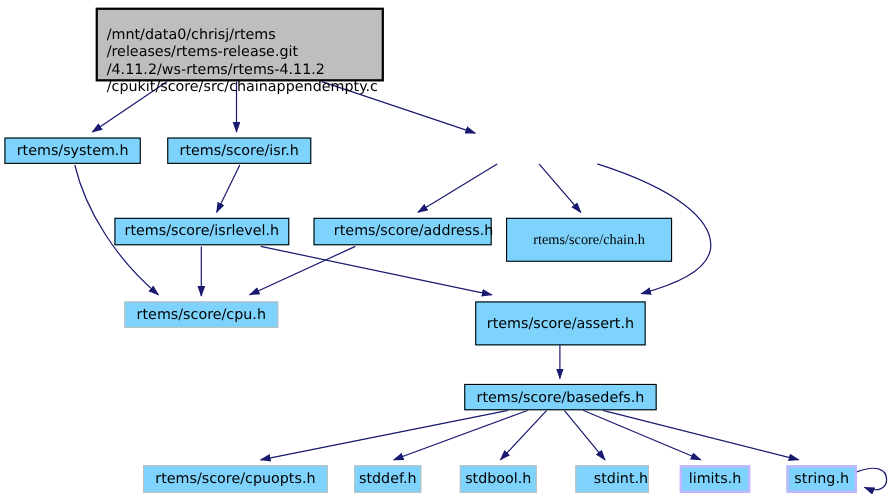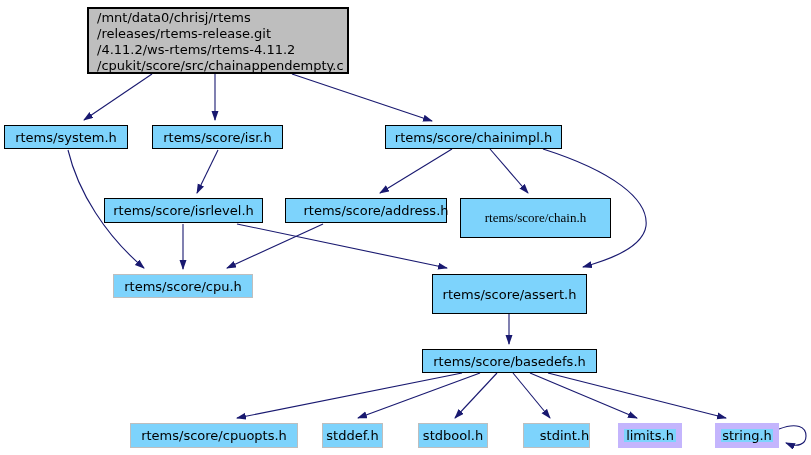--- a/index.html
+++ b/index.html
@@ -33,31 +33,31 @@
     align-items: center;
     justify-content: center;
     white-space: nowrap;
     cursor: pointer;
   }
   .node--root {
     background: #bebebe;
     border: 2px solid #000000;
     display: block;
     text-align: left;
-    padding: 1px 8px;
+    padding: 15px 8px;
     line-height: 16px;
     white-space: pre-line;
     cursor: default;
   }
   .node--gray {
     border: 1px solid #bebebe;
     cursor: default;
   }
   .node--bold {
-    border: 6px solid #c4b5fd;
+    border: 2px solid #c4b5fd;
   }
   .edge {
     fill: none;
     stroke: #191970;
     stroke-width: 1.1;
   }
 </style>
 </head>
 <body>
 
@@ -92,21 +92,20 @@
 
   <div class="node node--root" style="left:87px; top:7px; width:262px; height:67px;">/mnt/data0/chrisj/rtems
 /releases/rtems-release.git
 /4.11.2/ws-rtems/rtems-4.11.2
 /cpukit/score/src/chainappendempty.c</div>
 
   <div class="node" style="left:4px; top:125px; width:124px; height:24px;">rtems/system.h</div>
 
   <div class="node" style="left:152px; top:125px; width:131px; height:24px;">rtems/score/isr.h</div>
 
-  <div class="node" style="left:385px; top:125px; width:177px; height:24px;">rtems/score/chainimpl.h</div>
 
   <div class="node" style="left:104px; top:198px; width:159px; height:25px;">rtems/score/isrlevel.h</div>
 
   <div class="node" style="left:285px; top:198px; width:162px; height:25px;padding-left:20px;">rtems/score/address.h</div>
 
   <div class="node" style="left:460px; top:198px; width:151px; height:40px;font-family:Liberation Serif, serif;">rtems/score/chain.h</div>
 
   <div class="node node--gray" style="left:113px; top:274px; width:140px; height:24px;">rtems/score/cpu.h</div>
 
   <div class="node" style="left:432px; top:274px; width:155px; height:40px;">rtems/score/assert.h</div>

